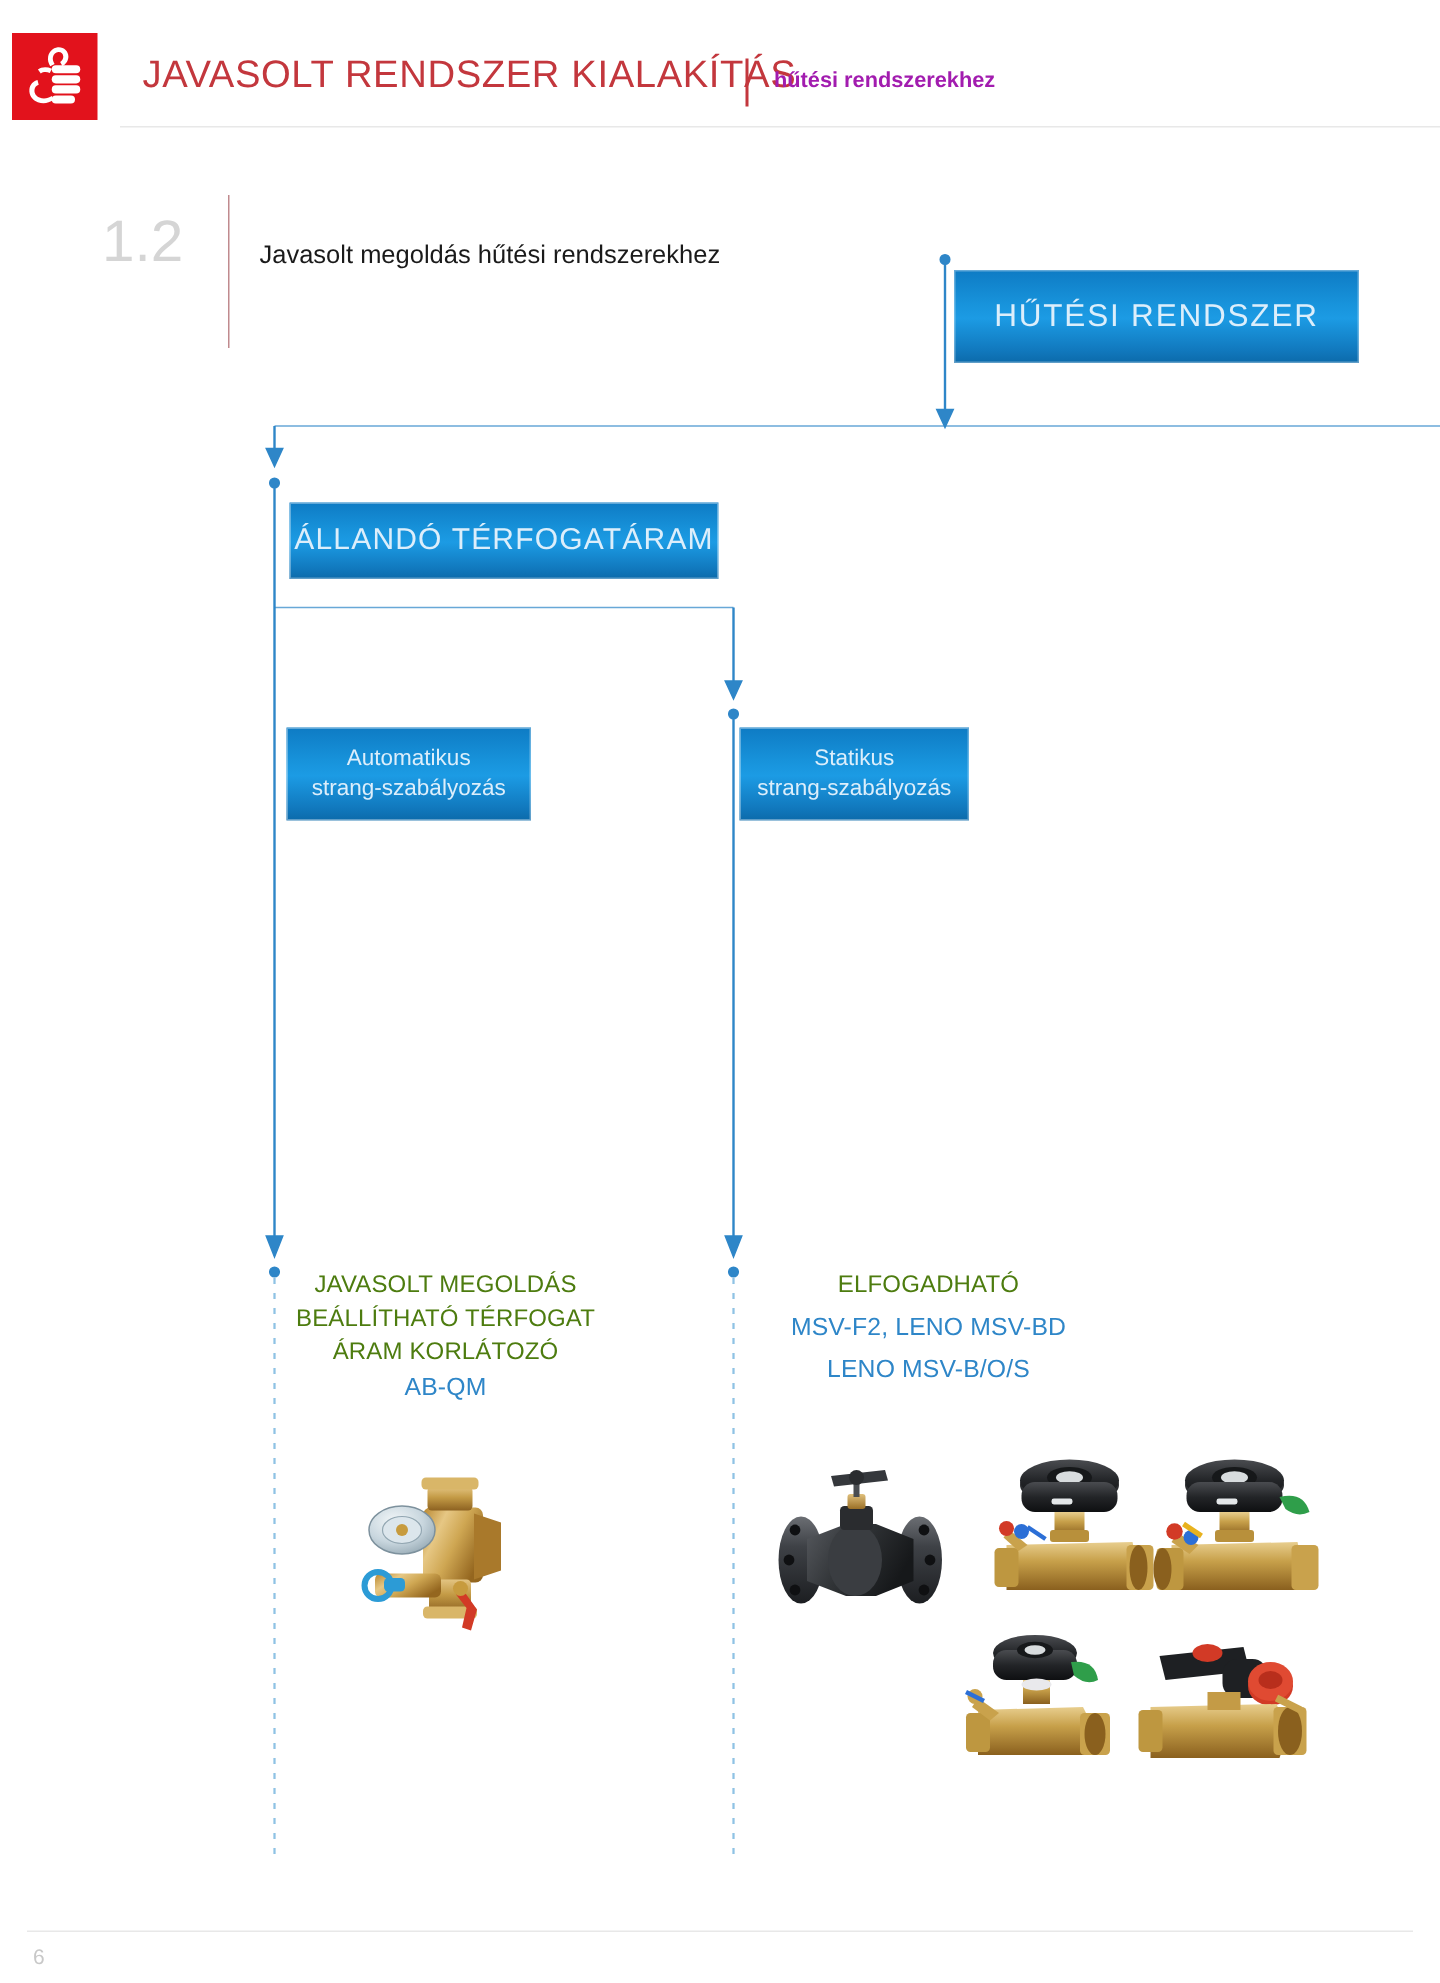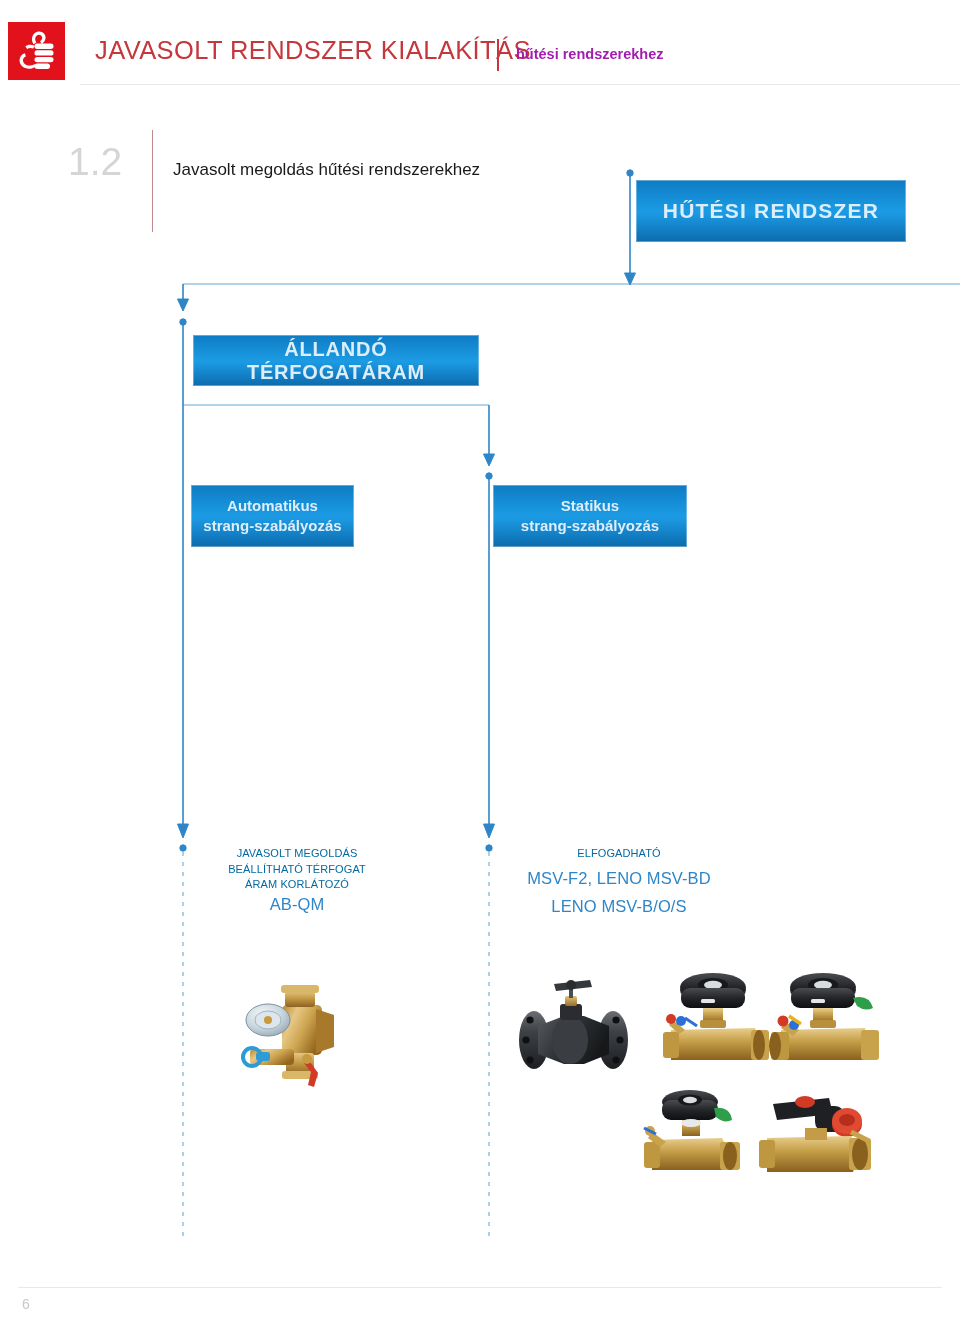--- a/index.html
+++ b/index.html
@@ -108,44 +108,44 @@
   }
   #box-auto {
     left: 191px; top: 485px;
     width: 163px; height: 62px;
     font-size: 15px;
     line-height: 1.32;
     align-items: center;
   }
   #box-static {
     left: 493px; top: 485px;
-    width: 194px; height: 62px;
+    width: 153px; height: 62px;
     font-size: 15px;
     line-height: 1.32;
   }
-  .flow-box span { display: block; font-weight: bold; }
+  .flow-box span { display: block; }
 
   
   #connectors {
     position: absolute;
     left: 0; top: 0;
     width: 960px; height: 1322px;
     pointer-events: none;
   }
 
   
   .leaf-group {
     position: absolute;
     text-align: center;
   }
   #leaf-left  { left: 190px; top: 846px; width: 214px; }
   #leaf-right { left: 492px; top: 846px; width: 254px; }
   .leaf-heading {
-    font-size: 11px;
-    color: #0369a1;
+    font-size: 16px;
+    color: #4d7c0f;
     line-height: 1.42;
     letter-spacing: 0.1px;
   }
   .leaf-product {
     font-size: 16.5px;
     color: #2E86C8;
     line-height: 1.42;
     letter-spacing: 0.1px;
   }
   #leaf-right .leaf-product { margin-top: 5px; }

